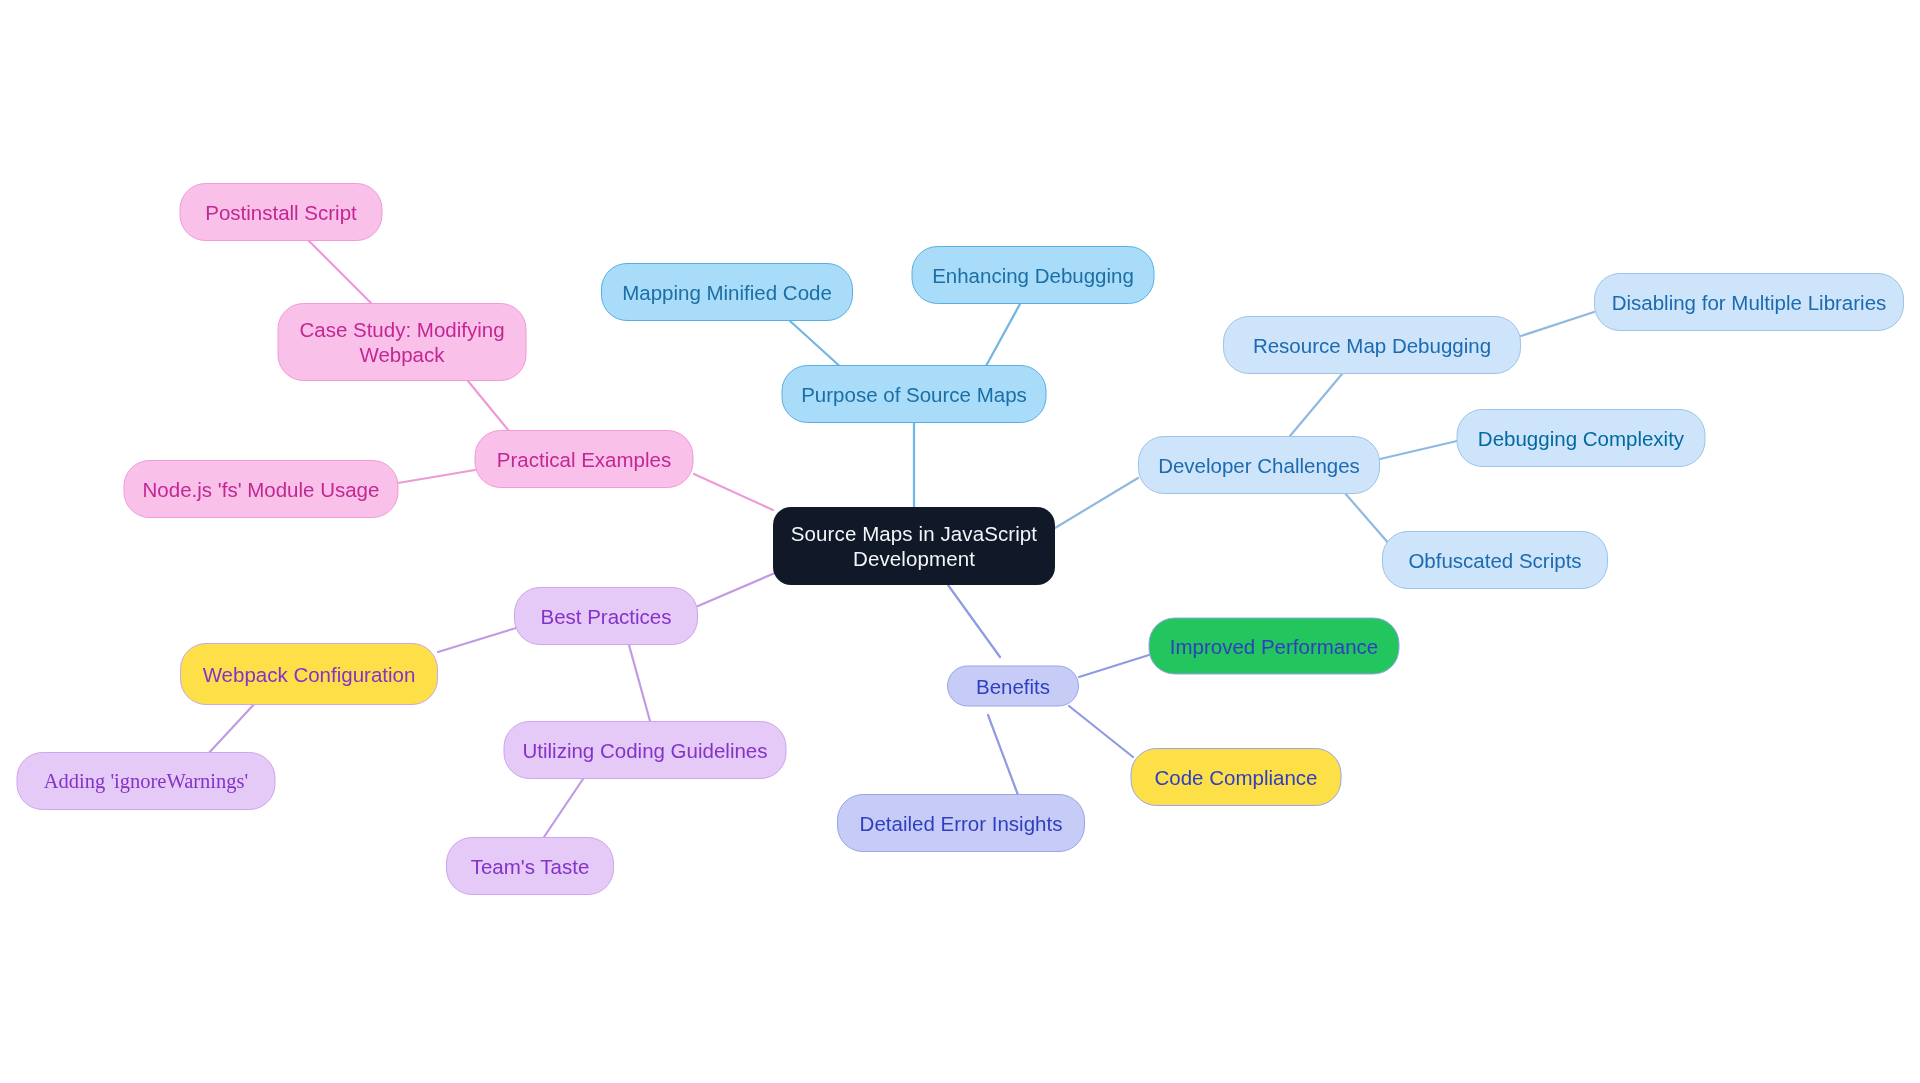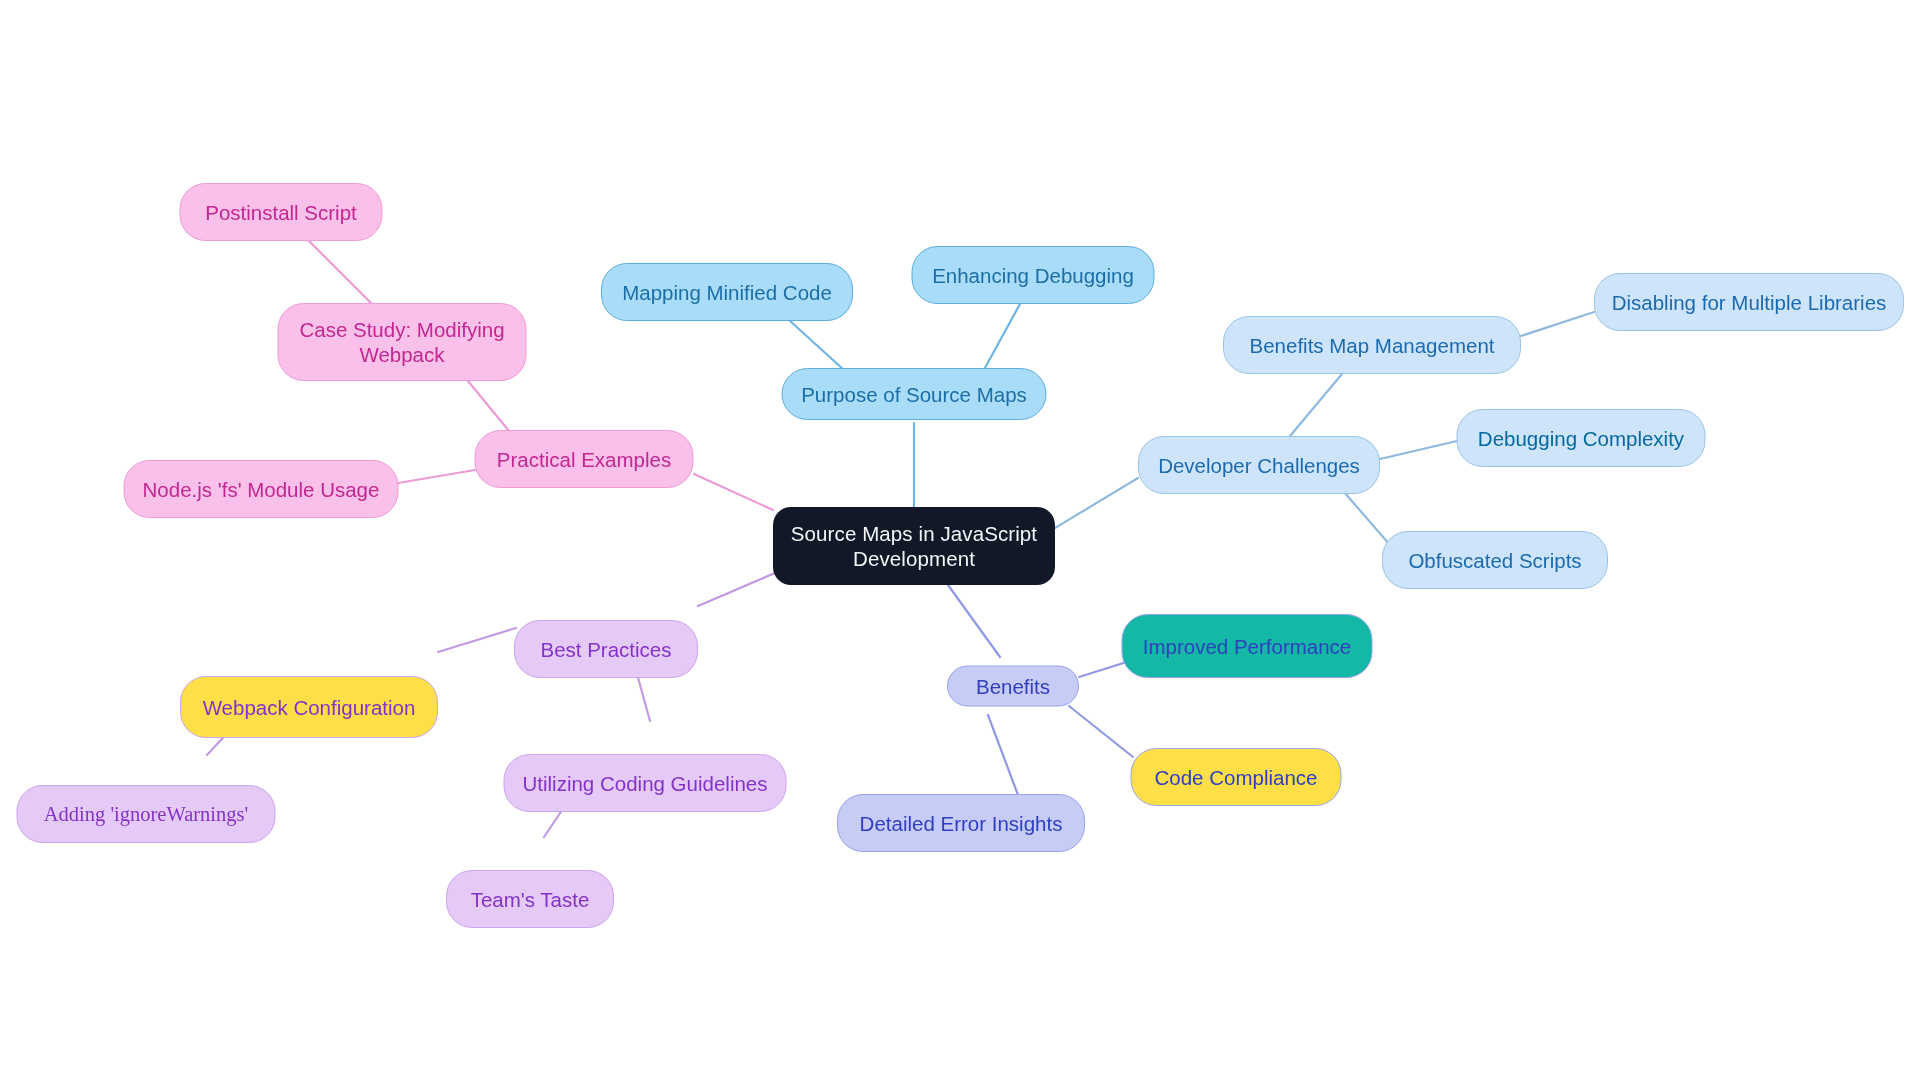--- a/index.html
+++ b/index.html
@@ -56,21 +56,21 @@
   .node.leaf {
     font-size: 20.5px;
   }
   
   .c-cyan   { background: #a9dcf8; border-color: #5aaee2; color: #1b6ea6; }
   
   .c-blue   { background: #cde4fb; border-color: #9cc4e8; color: #1c6bb0; }
   
   .c-peri   { background: #c6ccf6; border-color: #9aa4ea; color: #2f3fbf; }
   
-  .c-lilac  { background: #e5c9f6; border-color: #cda5ec; color: #8433c9; margin-top: 33px; }
+  .c-lilac  { background: #e5c9f6; border-color: #cda5ec; color: #8433c9; }
   
   .c-pink   { background: #f9c0e9; border-color: #f09ad8; color: #c32792; }
 </style>
 </head>
 <body>
 
 <div id="canvas">
   <svg id="edges" viewBox="0 0 1920 1083" preserveAspectRatio="none">
       <line x1="914" y1="507" x2="914" y2="423" stroke="#6fb6e4" stroke-width="2.2" stroke-linecap="round"></line>
       <line x1="855" y1="380" x2="790" y2="321" stroke="#6fb6e4" stroke-width="2.2" stroke-linecap="round"></line>
@@ -90,30 +90,30 @@
       <line x1="257" y1="701" x2="207" y2="755" stroke="#c29ae4" stroke-width="2.2" stroke-linecap="round"></line>
       <line x1="583" y1="779" x2="544" y2="837" stroke="#c29ae4" stroke-width="2.2" stroke-linecap="round"></line>
       <line x1="773" y1="510" x2="694" y2="474" stroke="#ed9ad7" stroke-width="2.2" stroke-linecap="round"></line>
       <line x1="475" y1="470" x2="398" y2="483" stroke="#ed9ad7" stroke-width="2.2" stroke-linecap="round"></line>
       <line x1="513" y1="436" x2="468" y2="381" stroke="#ed9ad7" stroke-width="2.2" stroke-linecap="round"></line>
       <line x1="371" y1="303" x2="309" y2="241" stroke="#ed9ad7" stroke-width="2.2" stroke-linecap="round"></line>
     </svg>
   <div id="nodes">
       <div class="node root" style="left: 914px; top: 546px; width: 282px; height: 78px; background: rgb(17, 24, 39); color: rgb(243, 245, 248);"><span>Source Maps in JavaScript
 Development</span></div>
-      <div class="node branch c-cyan" style="left: 914px; top: 394px; width: 265px; height: 52px; background: rgb(169, 220, 248); border-color: rgb(90, 174, 226); color: rgb(27, 110, 166); text-align: right;"><span>Purpose of Source Maps</span></div>
+      <div class="node branch c-cyan" style="left: 914px; top: 394px; width: 265px; height: 58px; background: rgb(169, 220, 248); border-color: rgb(90, 174, 226); color: rgb(27, 110, 166); text-align: right;"><span>Purpose of Source Maps</span></div>
       <div class="node leaf c-cyan" style="left: 727px; top: 292px; width: 252px; height: 58px; background: rgb(169, 220, 248); border-color: rgb(90, 174, 226); color: rgb(27, 110, 166);"><span>Mapping Minified Code</span></div>
       <div class="node leaf c-cyan" style="left: 1033px; top: 275px; width: 243px; height: 58px; background: rgb(169, 220, 248); border-color: rgb(90, 174, 226); color: rgb(27, 110, 166);"><span>Enhancing Debugging</span></div>
       <div class="node branch c-blue" style="left: 1259px; top: 465px; width: 242px; height: 58px; background: rgb(205, 228, 251); border-color: rgb(156, 196, 232); color: rgb(28, 107, 176); text-align: center;"><span>Developer Challenges</span></div>
-      <div class="node leaf c-blue" style="left: 1372px; top: 345px; width: 298px; height: 58px; background: rgb(205, 228, 251); border-color: rgb(156, 196, 232); color: rgb(28, 107, 176);"><span>Benefits Map Management</span></div>
+      <div class="node leaf c-blue" style="left: 1372px; top: 345px; width: 298px; height: 58px; background: rgb(205, 228, 251); border-color: rgb(156, 196, 232); color: rgb(28, 107, 176);"><span>Resource Map Debugging</span></div>
       <div class="node leaf c-blue" style="left: 1581px; top: 438px; width: 249px; height: 58px; background: rgb(205, 228, 251); border-color: rgb(156, 196, 232); color: #0369a1;"><span>Debugging Complexity</span></div>
       <div class="node leaf c-blue" style="left: 1495px; top: 560px; width: 226px; height: 58px; background: rgb(205, 228, 251); border-color: rgb(156, 196, 232); color: rgb(28, 107, 176);"><span>Obfuscated Scripts</span></div>
       <div class="node branch c-blue" style="left: 1749px; top: 302px; width: 310px; height: 58px; background: rgb(205, 228, 251); border-color: rgb(156, 196, 232); color: rgb(28, 107, 176);"><span>Disabling for Multiple Libraries</span></div>
       <div class="node branch c-peri" style="left: 1013px; top: 686px; width: 132px; height: 41px; background: rgb(198, 204, 246); border-color: rgb(154, 164, 234); color: rgb(47, 63, 191);"><span>Benefits</span></div>
-      <div class="node leaf c-peri" style="left: 1247px; top: 646px; width: 251px; height: 64px; background: #14b8a6; border-color: rgb(154, 164, 234); color: rgb(47, 63, 191);"><span>Improved Performance</span></div>
+      <div class="node leaf c-peri" style="left: 1274px; top: 646px; width: 251px; height: 57px; background: #22c55e; border-color: rgb(154, 164, 234); color: rgb(47, 63, 191);"><span>Improved Performance</span></div>
       <div class="node leaf c-peri" style="left: 1236px; top: 777px; width: 211px; height: 58px; background: #fde047; border-color: rgb(154, 164, 234); color: rgb(47, 63, 191);"><span>Code Compliance</span></div>
       <div class="node leaf c-peri" style="left: 961px; top: 823px; width: 248px; height: 58px; background: rgb(198, 204, 246); border-color: rgb(154, 164, 234); color: rgb(47, 63, 191);"><span>Detailed Error Insights</span></div>
       <div class="node branch c-lilac" style="left: 606px; top: 616px; width: 184px; height: 58px; background: rgb(229, 201, 246); border-color: rgb(205, 165, 236); color: rgb(132, 51, 201);"><span>Best Practices</span></div>
       <div class="node leaf c-lilac" style="left: 309px; top: 674px; width: 258px; height: 62px; background: #fde047; border-color: rgb(205, 165, 236); color: rgb(132, 51, 201);"><span>Webpack Configuration</span></div>
       <div class="node leaf c-lilac" style="left: 645px; top: 750px; width: 283px; height: 58px; background: rgb(229, 201, 246); border-color: rgb(205, 165, 236); color: rgb(132, 51, 201);"><span>Utilizing Coding Guidelines</span></div>
       <div class="node branch c-lilac" style="left: 146px; top: 781px; width: 259px; height: 58px; background: rgb(229, 201, 246); border-color: rgb(205, 165, 236); color: rgb(132, 51, 201); font-family: Liberation Serif, serif;"><span>Adding 'ignoreWarnings'</span></div>
       <div class="node branch c-lilac" style="left: 530px; top: 866px; width: 168px; height: 58px; background: rgb(229, 201, 246); border-color: rgb(205, 165, 236); color: rgb(132, 51, 201);"><span>Team's Taste</span></div>
       <div class="node branch c-pink" style="left: 584px; top: 459px; width: 219px; height: 58px; background: rgb(249, 192, 233); border-color: rgb(240, 154, 216); color: rgb(195, 39, 146);"><span>Practical Examples</span></div>
       <div class="node leaf c-pink" style="left: 261px; top: 489px; width: 275px; height: 58px; background: rgb(249, 192, 233); border-color: rgb(240, 154, 216); color: rgb(195, 39, 146);"><span>Node.js 'fs' Module Usage</span></div>
       <div class="node leaf c-pink" style="left: 402px; top: 342px; width: 249px; height: 78px; background: rgb(249, 192, 233); border-color: rgb(240, 154, 216); color: rgb(195, 39, 146);"><span>Case Study: Modifying

